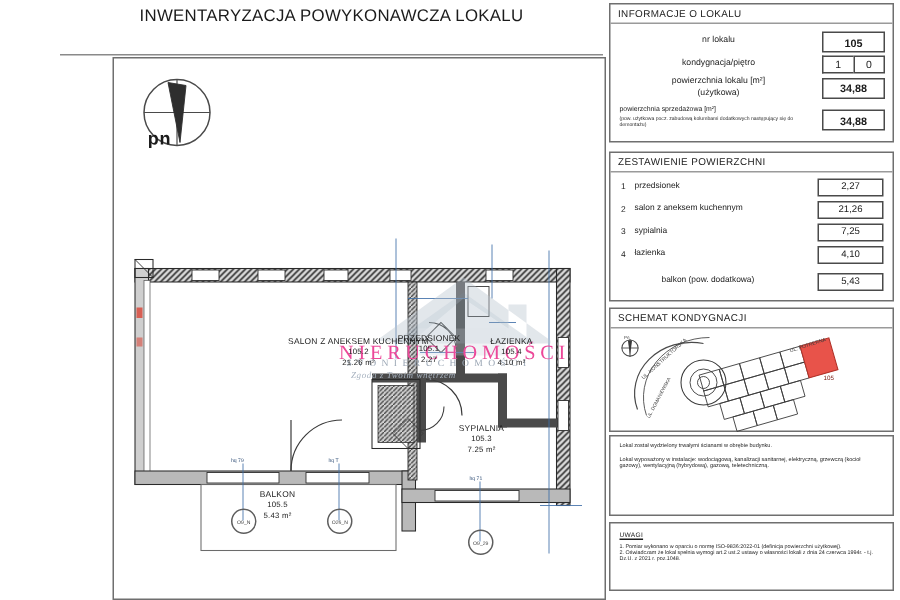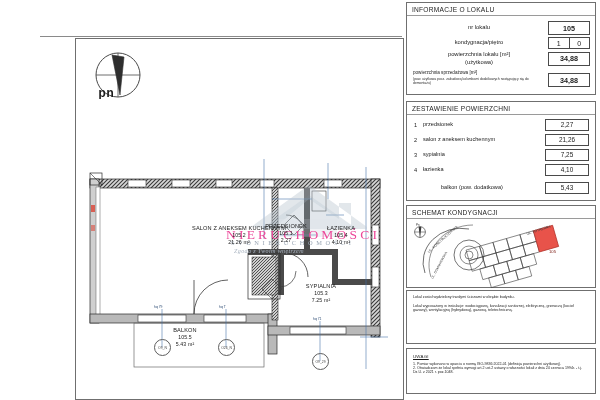--- a/index.html
+++ b/index.html
@@ -262,20 +262,21 @@
     line-height: 4.4px;
     color: #242424;
   }
 </style>
 </head>
 <body>
 
 <div id="sheet">
 
   <div id="title-block">
+    <div id="title-main">INWENTARYZACJA POWYKONAWCZA LOKALU</div>
   </div>
   <div id="title-rule"></div>
 
   <div id="draw-frame">
 
     <svg id="north" viewBox="0 0 56 62">
       <circle cx="28" cy="26" r="22" fill="none" stroke="#4a4a4a" stroke-width="1"></circle>
       <line x1="6" y1="26" x2="50" y2="26" stroke="#4a4a4a" stroke-width="0.8"></line>
       <line x1="28" y1="4" x2="28" y2="48" stroke="#4a4a4a" stroke-width="0.8"></line>
       <path d="M22 6 L30 46 L34 8 Z" fill="#2e2e2e" stroke="#2e2e2e" stroke-width="0.6"></path>

